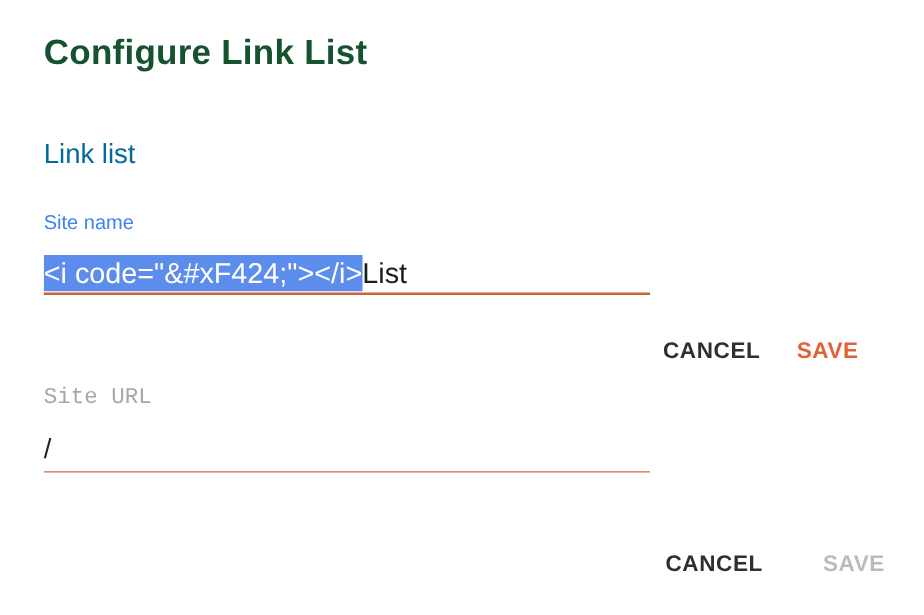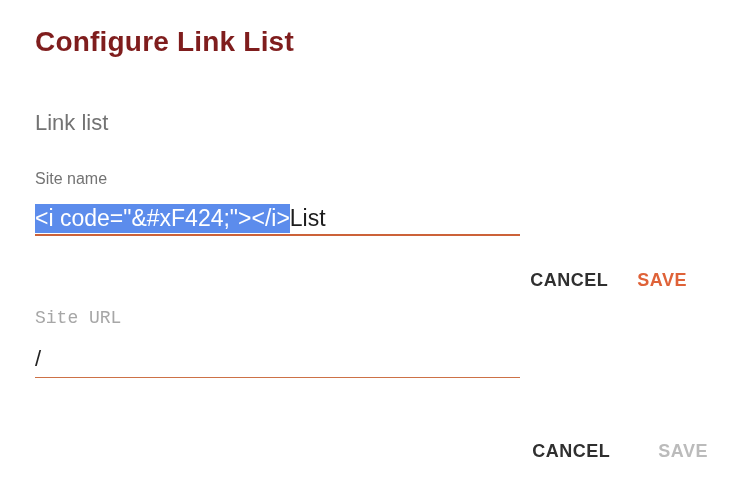--- a/index.html
+++ b/index.html
@@ -5,30 +5,30 @@
   * { margin: 0; padding: 0; box-sizing: border-box; }
   html, body {
     width: 739px; height: 492px;
     background: #ffffff;
     font-family: "Liberation Sans", sans-serif;
     overflow: hidden;
     position: relative;
   }
   .dialog-title {
     position: absolute; left: 35px; top: 26px;
-    font-size: 28px; font-weight: 600; color: #7f1d1d;
+    font-size: 28px; font-weight: 600; color: #14532d;
     letter-spacing: 0.2px;
   }
   .section-label {
     position: absolute; left: 35px; top: 110px;
-    font-size: 22px; font-weight: 400; color: #737373;
+    font-size: 22px; font-weight: 400; color: #0369a1;
   }
   .field-label-focused {
     position: absolute; left: 35px; top: 170px;
-    font-size: 16px; color: #737373; text-align: center;
+    font-size: 16px; color: #3b82f6; text-align: center;
   }
   .name-input {
     position: absolute; left: 35px; top: 202px;
     width: 485px; height: 34px;
     border-bottom: 2px solid #cc6239;
     font-size: 23px; color: #1d1d1d;
     line-height: 32px;
     white-space: nowrap; overflow: hidden;
     cursor: text;
   }

